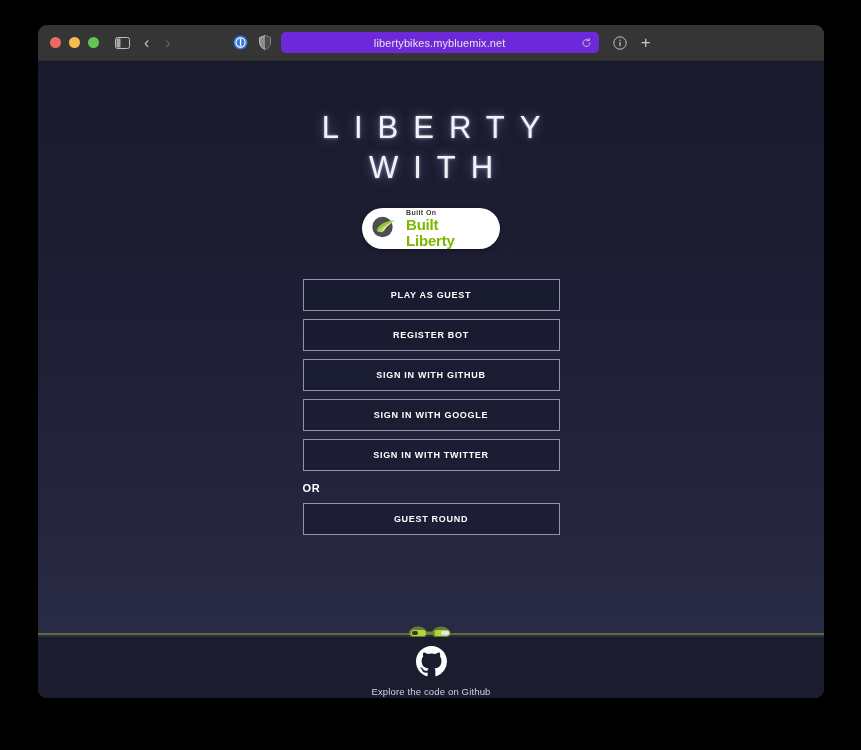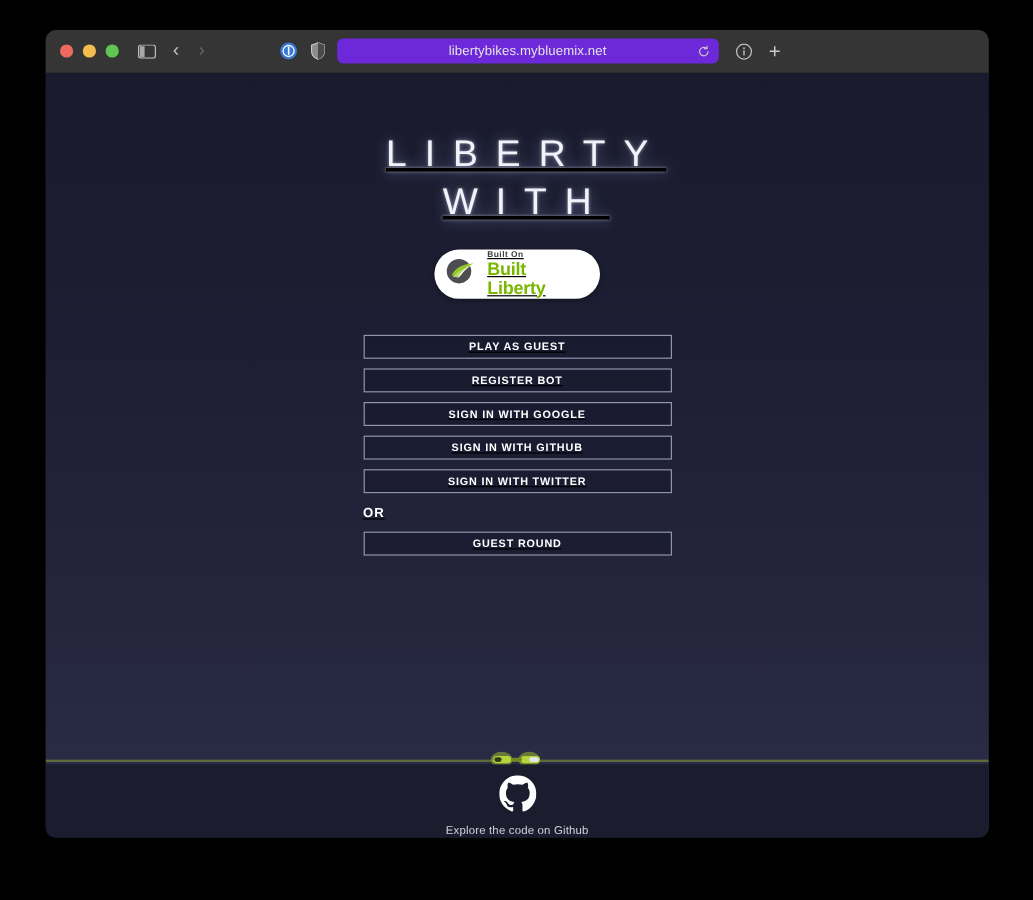--- a/index.html
+++ b/index.html
@@ -130,21 +130,20 @@
     background: linear-gradient(to bottom, #191a2c 0%, #1d1e33 35%, #25263e 72%, #2b2c46 98%);
     overflow: hidden;
   }
 
   .page-main {
     position: relative;
     height: 574px;
     display: flex;
     flex-direction: column;
     align-items: center;
-    text-decoration: underline;
   }
 
   .brand {
     text-align: center;
     margin-top: 47px;
   }
   .brand-line {
     color: #f2f3fa;
     font-size: 31px;
     font-weight: 300;
@@ -188,21 +187,21 @@
 
   
   .button-stack {
     margin-top: 30px;
     width: 257px;
     display: flex;
     flex-direction: column;
     align-items: stretch;
   }
   .lb-button {
-    height: 20px;
+    height: 32px;
     border: 1px solid #9095ad;
     background: rgba(20,22,42,0.45);
     color: #ffffff;
     font-size: 9px;
     font-weight: bold;
     letter-spacing: 0.7px;
     display: flex;
     align-items: center;
     justify-content: center;
     margin-bottom: 8px;
@@ -342,22 +341,22 @@
         </span>
         <span class="badge-text">
           <span class="badge-built">Built On</span>
           <span class="badge-name">Built Liberty</span>
         </span>
       </div>
 
       <div class="button-stack">
         <button class="lb-button">PLAY AS GUEST</button>
         <button class="lb-button">REGISTER BOT</button>
+        <button class="lb-button">SIGN IN WITH GITHUB</button>
         <button class="lb-button">SIGN IN WITH GOOGLE</button>
-        <button class="lb-button">SIGN IN WITH GITHUB</button>
         <button class="lb-button">SIGN IN WITH TWITTER</button>
         <div class="or-divider">OR</div>
         <button class="lb-button">GUEST ROUND</button>
       </div>
     </div>
 
     <div class="track-line"></div>
 
     <div class="bikes">
       <svg width="60" height="16" viewBox="0 0 60 16">

